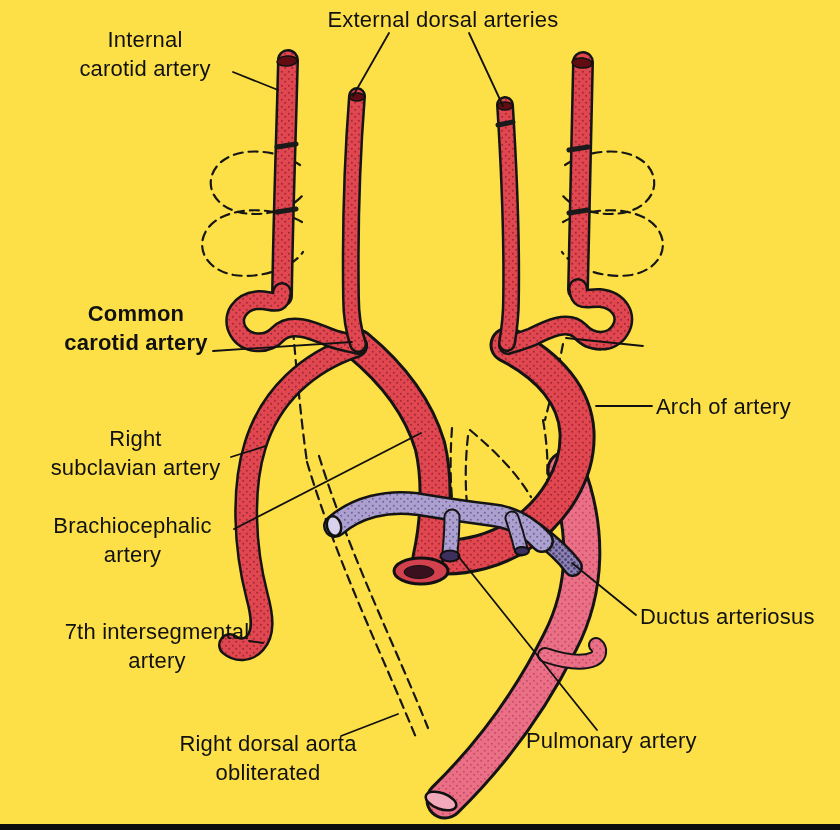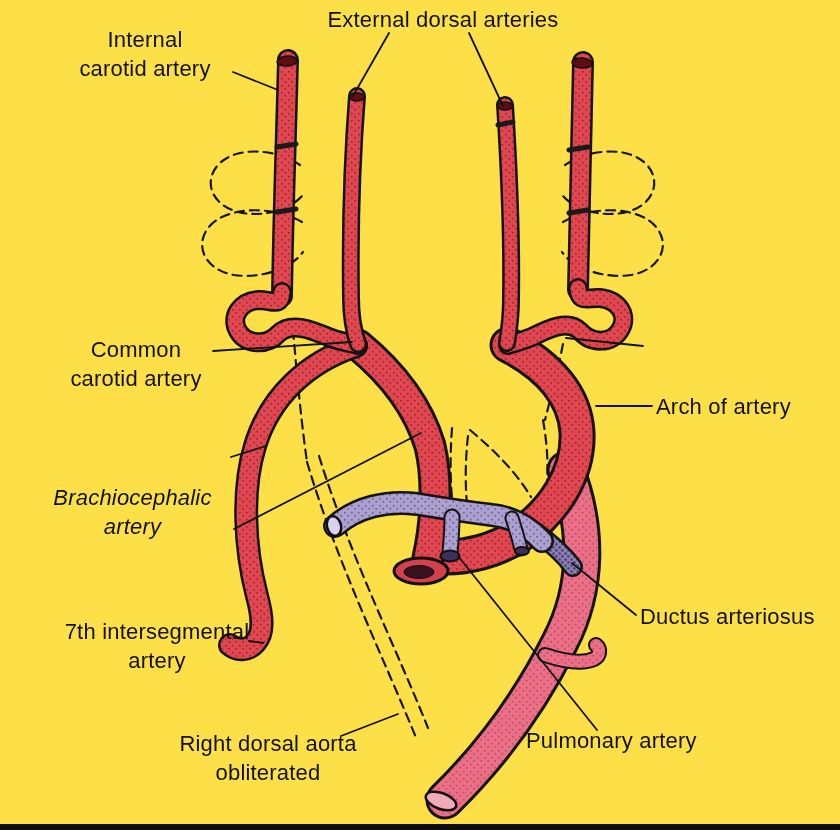--- a/index.html
+++ b/index.html
@@ -188,24 +188,26 @@
     <line class="lead" x1="597" y1="730" x2="458" y2="556"></line>
     <line class="lead" x1="341" y1="736" x2="398" y2="714"></line>
   </g>
 
   <rect x="0" y="824" width="840" height="6" fill="#0d0d0d"></rect>
 </svg>
 
 <div class="lbl c-center" style="left:55px;  top:26px;  width:180px;">Internal
 carotid artery</div>
 <div class="lbl c-center" style="left:298px; top:6px;   width:290px;">External dorsal arteries</div>
-<div class="lbl c-center" style="left:52px;  top:336px; width:168px;">Common
+<div class="lbl c-center" style="left:52px;  top:300px; width:168px;font-weight:bold;">Common
 carotid artery</div>
 <div class="lbl" style="left:656px; top:393px; width:170px;">Arch of artery</div>
-<div class="lbl c-center" style="left:30px;  top:484px; width:205px;font-style:italic;">Brachiocephalic
+<div class="lbl c-center" style="left:38px;  top:425px; width:195px;">Right
+subclavian artery</div>
+<div class="lbl c-center" style="left:30px;  top:512px; width:205px;">Brachiocephalic
 artery</div>
 <div class="lbl c-center" style="left:43px;  top:618px; width:228px;">7th intersegmental
 artery</div>
 <div class="lbl" style="left:640px; top:603px; width:195px;">Ductus arteriosus</div>
 <div class="lbl" style="left:526px; top:727px; width:210px;">Pulmonary artery</div>
 <div class="lbl c-center" style="left:158px; top:730px; width:220px;">Right dorsal aorta
 obliterated</div>
 
 </div>
 

